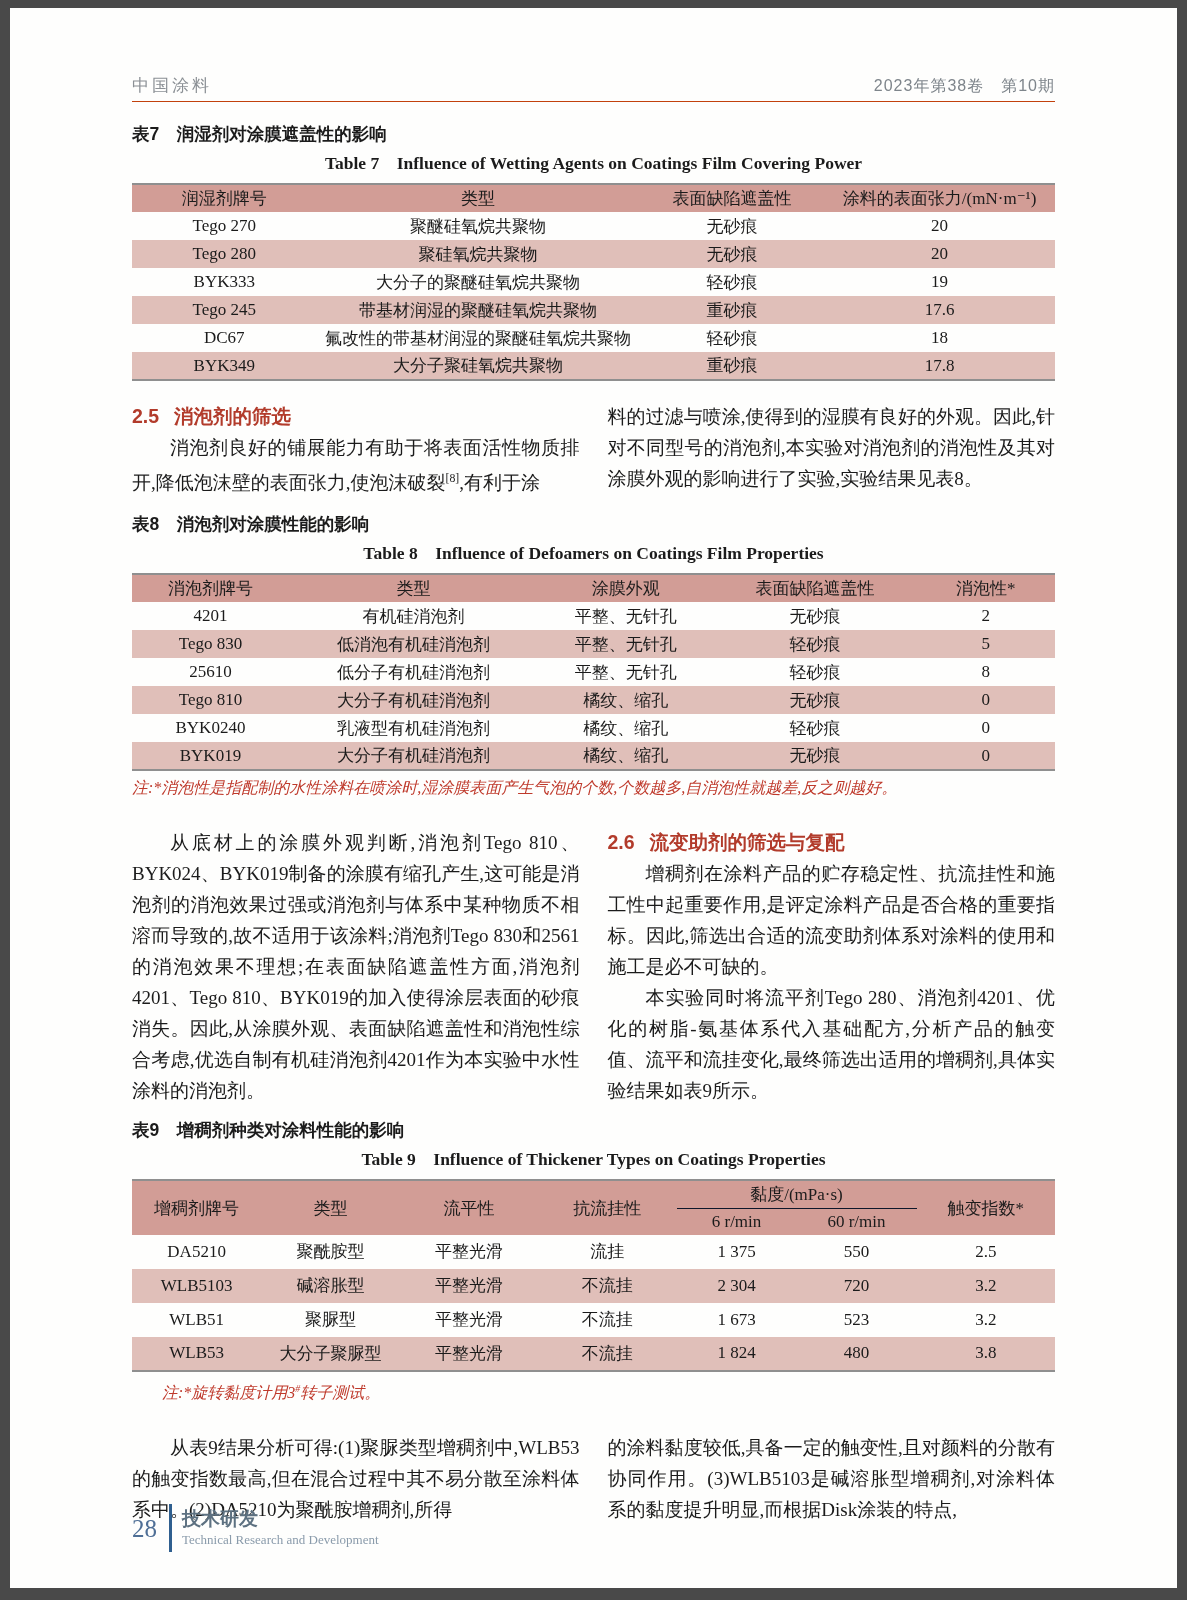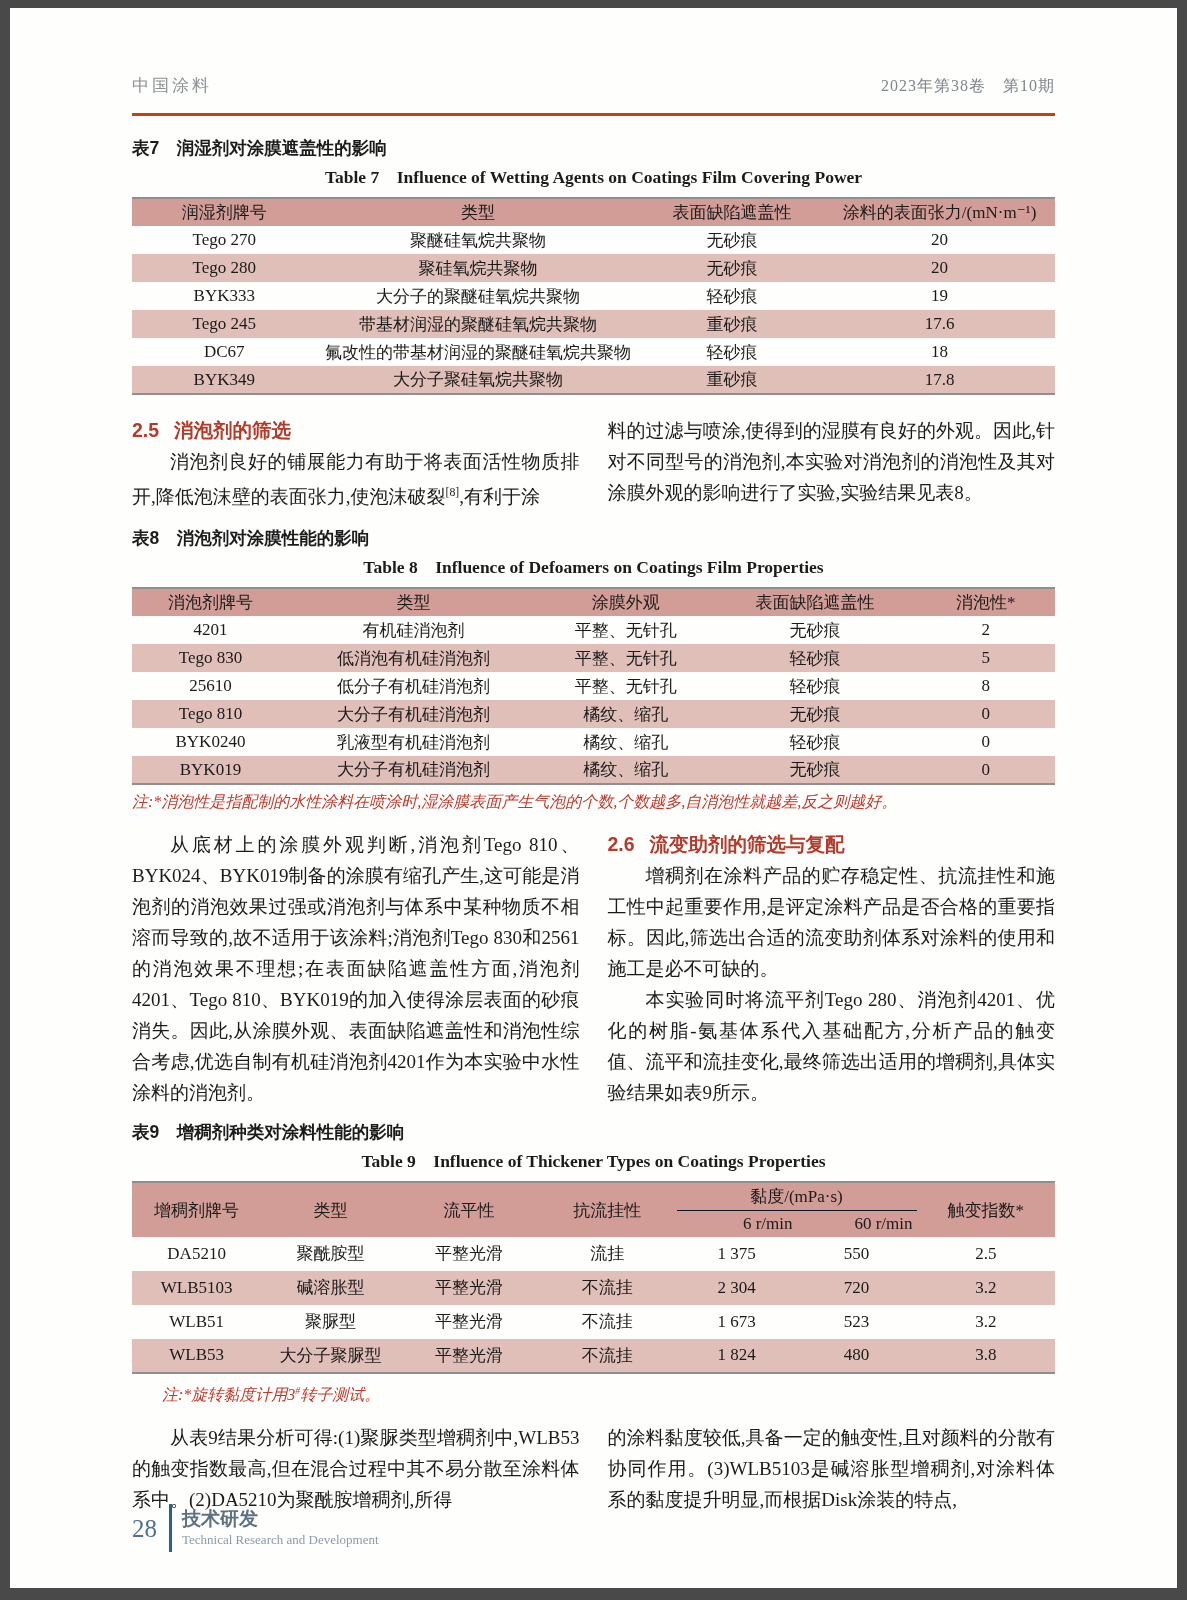--- a/index.html
+++ b/index.html
@@ -14,64 +14,64 @@
   .page {
     position: absolute; left: 10px; top: 8px;
     width: 1167px; height: 1580px;
     background: #fefefd;
     padding: 66px 122px 0 122px;
     overflow: hidden;
   }
   
   .running-head {
     display: flex; justify-content: space-between; align-items: flex-end;
-    border-bottom: 3px solid #c2410c;
-    padding-bottom: 16px;
+    border-bottom: 1px solid #c2410c;
+    padding-bottom: 4px;
   }
   .journal-name { font-family: "Liberation Sans", "DejaVu Sans", sans-serif; font-size: 17px; color: #8b9095; letter-spacing: 3px; }
-  .issue-info  { font-family: Liberation Serif, serif; font-size: 16px; color: #7e858b; letter-spacing: 1px; }
+  .issue-info  { font-family: Liberation Sans, sans-serif; font-size: 16px; color: #7e858b; letter-spacing: 1px; }
 
   
   .caption-zh { text-align: left; font-family: "Liberation Sans", "DejaVu Sans", sans-serif; font-weight: 700; font-size: 17.5px; margin: 0 0 5px 0; }
   .caption-en { text-align: center; font-family: "Liberation Serif", "DejaVu Serif", serif; font-weight: 700; font-size: 17.5px; margin: 0 0 8px 0; }
 
   
   table.data-table {
     width: 100%; border-collapse: collapse; table-layout: fixed;
     border-top: 2px solid #8f8f8f; border-bottom: 2px solid #8f8f8f;
     font-size: 17px;
   }
   table.data-table th {
     background: #d29d96; font-weight: normal; text-align: center;
     height: 28px; padding: 2px 4px;
   }
   table.data-table td { text-align: center; height: 28px; padding: 1px 4px; }
   table.data-table tbody tr:nth-child(even) { background: #e0bfb9; }
   table.compact td { height: 34px; }
   th.visc-group { border-bottom: 1px solid #0f172a; height: 26px; }
-  tr.subhead th { height: 26px; text-align: right; }
+  tr.subhead th { height: 26px; }
 
   
   .two-col { display: flex; gap: 28px; }
   .col { width: 449px; }
   .para { font-size: 19px; line-height: 31px; text-align: justify; margin: 0; }
   .indent { text-indent: 2em; }
   .sec-heading {
     color: #b23b2b; font-family: "Liberation Sans", "DejaVu Sans", sans-serif;
     font-weight: 700; font-size: 19.5px; line-height: 31px; margin: 0;
   }
   .sec-num { margin-right: 15px; }
   sup { font-size: 0.62em; }
 
   .note { color: #bf3a2c; font-style: italic; font-size: 16px; line-height: 22px; margin: 6px 0 0 0; }
   .note-center { }
   .note-indent { margin-left: 30px; }
 
   .mt-20 { margin-top: 20px; }
-  .mt-16 { margin-top: 16px; }
+  .mt-16 { margin-top: 28px; }
   .mt-14 { margin-top: 14px; }
   .mt-12 { margin-top: 12px; }
 
   
   .footer { position: absolute; left: 122px; bottom: 36px; display: flex; align-items: center; margin-top: 30px; }
   .page-number { font-size: 25px; color: #4f6f96; margin-right: 12px; line-height: 1; }
   .footer-bar { width: 3px; height: 48px; background: #2f5f8f; margin-right: 10px; }
   .footer-col-zh { font-family: "Liberation Sans", "DejaVu Sans", sans-serif; font-weight: 700; font-size: 19px; color: #5d7181; line-height: 24px; }
   .footer-col-en { font-size: 13px; color: #8a9bab; line-height: 18px; }
 </style>

